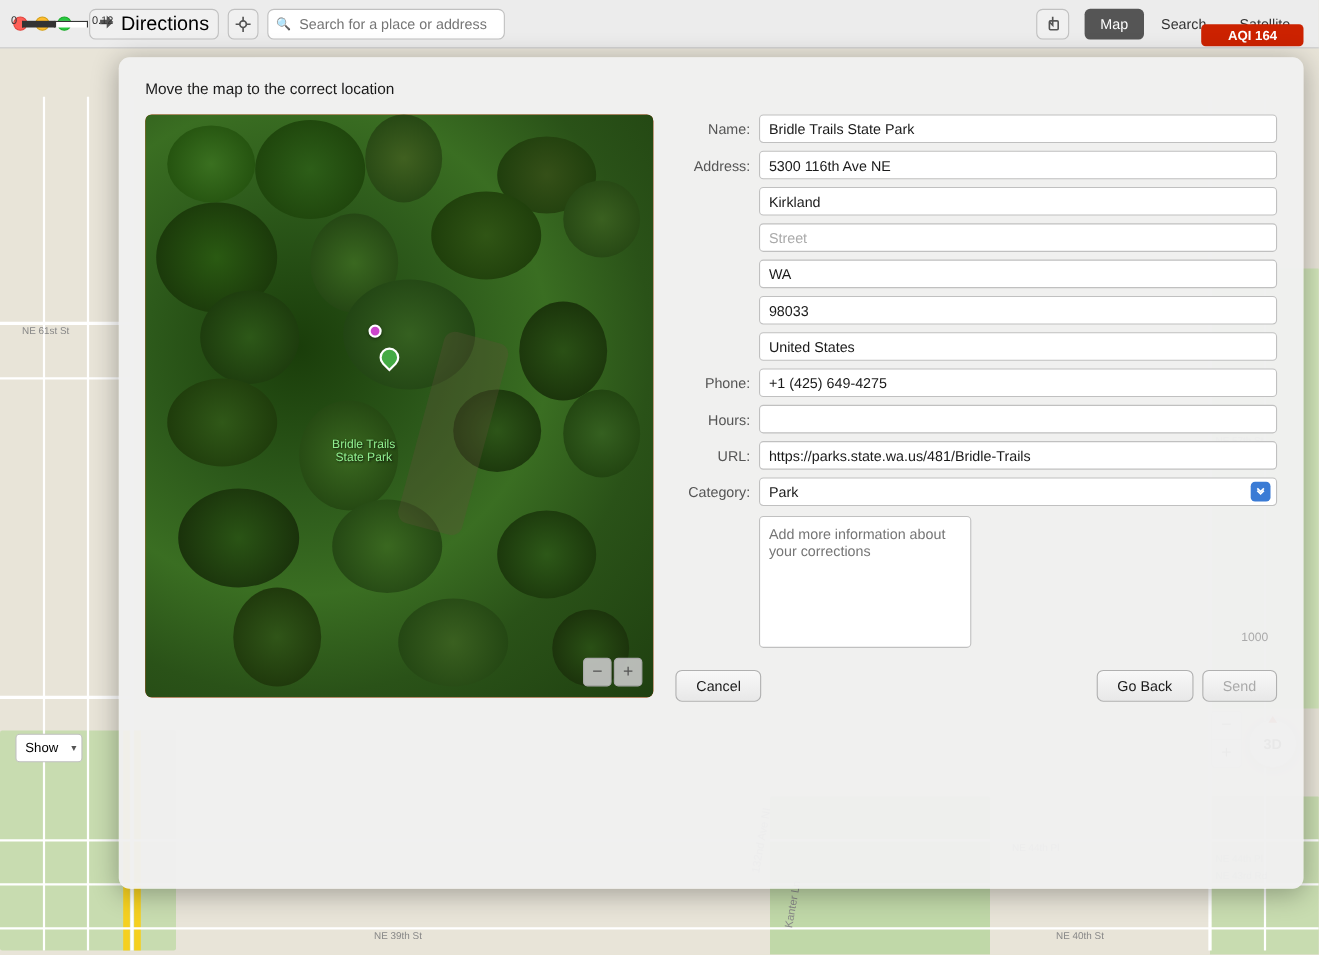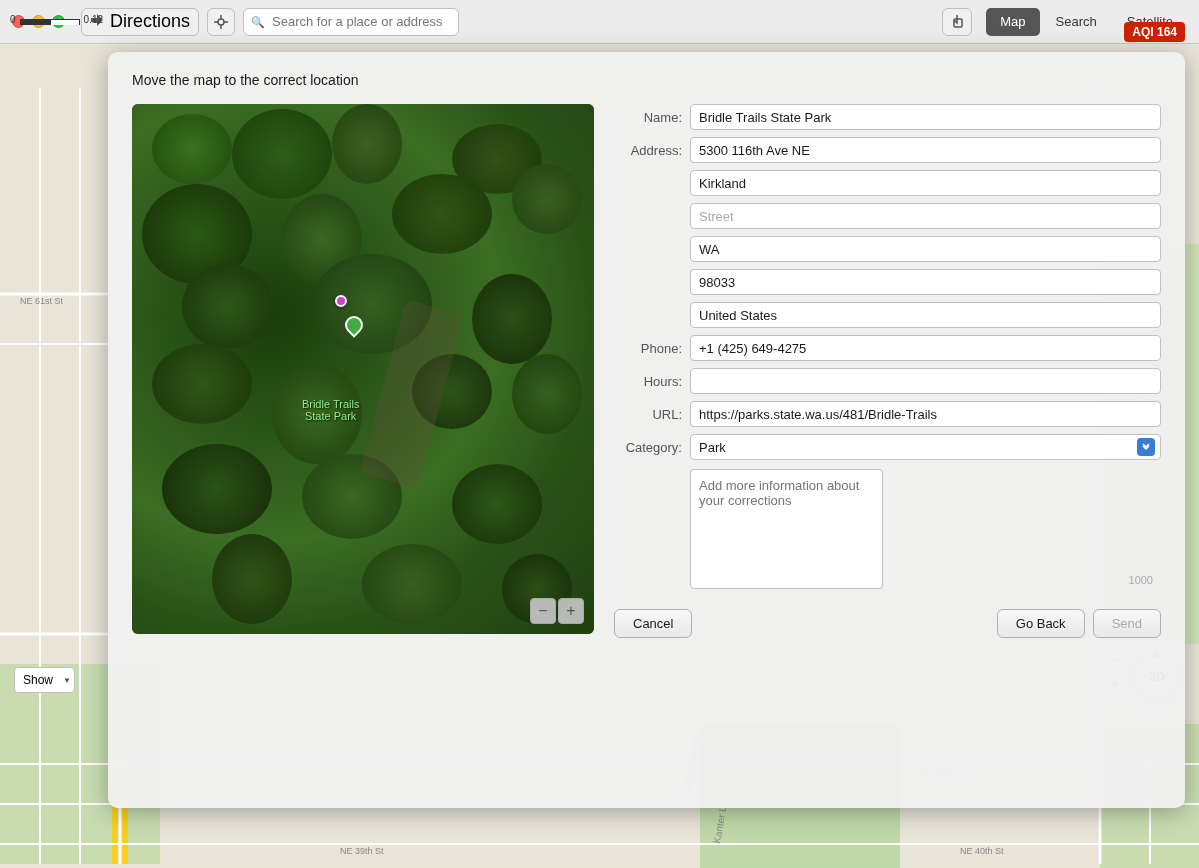--- a/index.html
+++ b/index.html
@@ -139,21 +139,21 @@
 
     
     .aqi-badge {
       position: absolute;
       top: 22px;
       right: 14px;
       background: #cc2200;
       color: white;
       font-size: 12px;
       font-weight: bold;
-      padding: 3px 8px;
+      padding: 3px 24px;
       border-radius: 4px;
       z-index: 20;
     }
 
     
     .scale-bar {
       position: absolute;
       top: 14px;
       left: 10px;
       z-index: 20;

